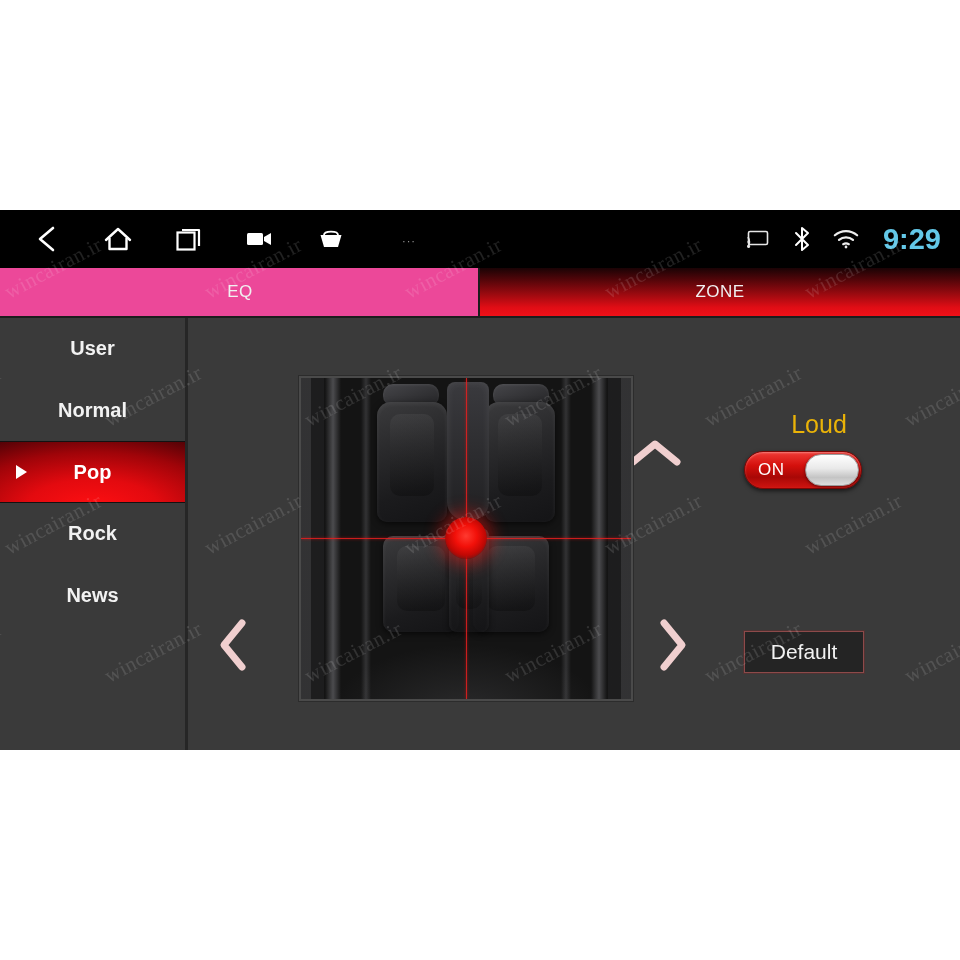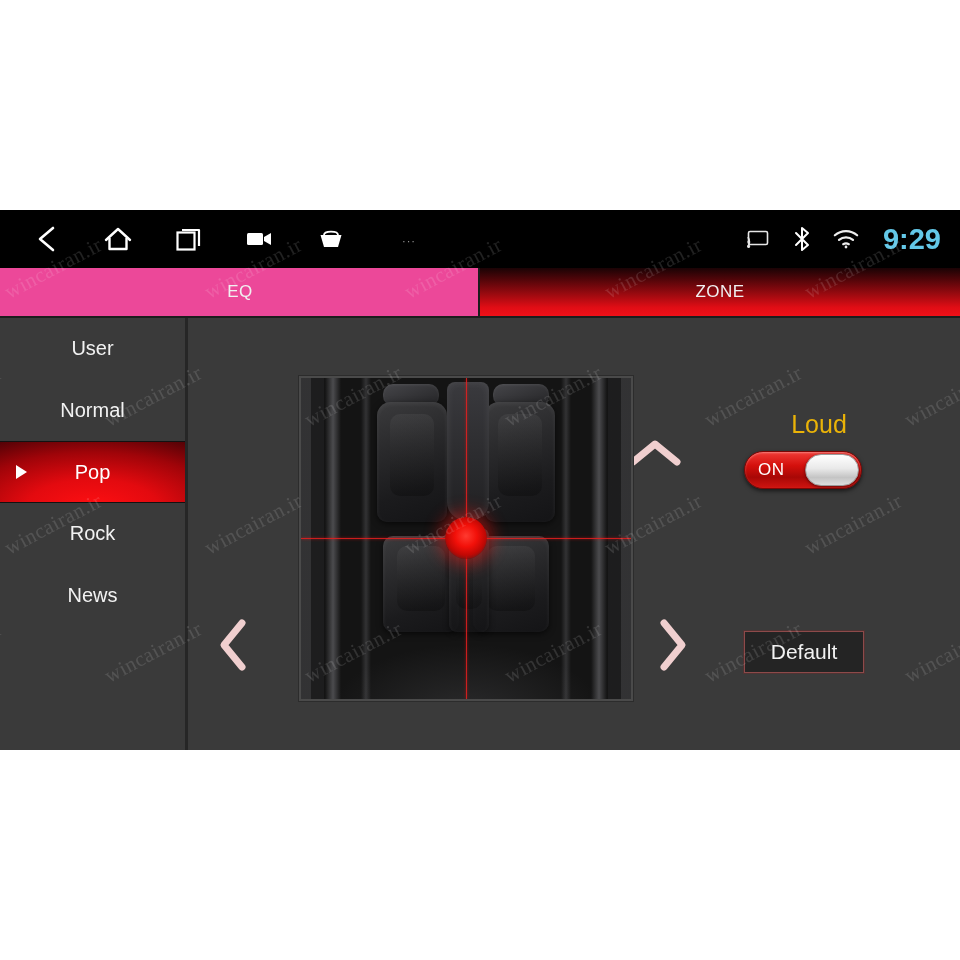--- a/index.html
+++ b/index.html
@@ -116,20 +116,21 @@
 
   
   #sidebar {
     position: absolute;
     left: 0; top: 0;
     width: 188px;
     height: 432px;
     border-right: 3px solid #262626;
     box-sizing: border-box;
     background: #3a3a3a;
+    font-weight: bold;
   }
   .preset {
     position: relative;
     height: 61.7px;
     display: flex;
     align-items: center;
     justify-content: center;
     color: #f2f2f2;
     font-size: 20px;
     box-sizing: border-box;

